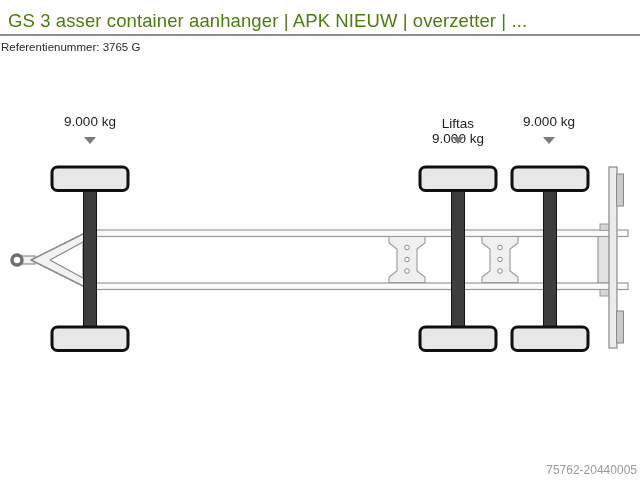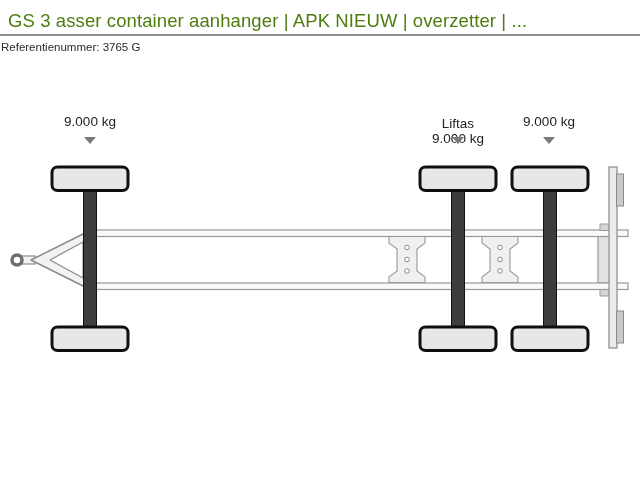--- a/index.html
+++ b/index.html
@@ -111,14 +111,15 @@
 
   <div class="axle-label" style="left:458px; top:101px;margin-top:16px;">
     <div>Liftas</div>
     <div>9.000 kg</div>
   </div>
   <div class="pointer" style="left:458px; top:137px;"></div>
 
   <div class="axle-label" style="left:549px; top:115px;">9.000 kg</div>
   <div class="pointer" style="left:549px; top:137px;"></div>
 
+  <div class="watermark">75762-20440005</div>
 
 </div>
 
 </body></html>

